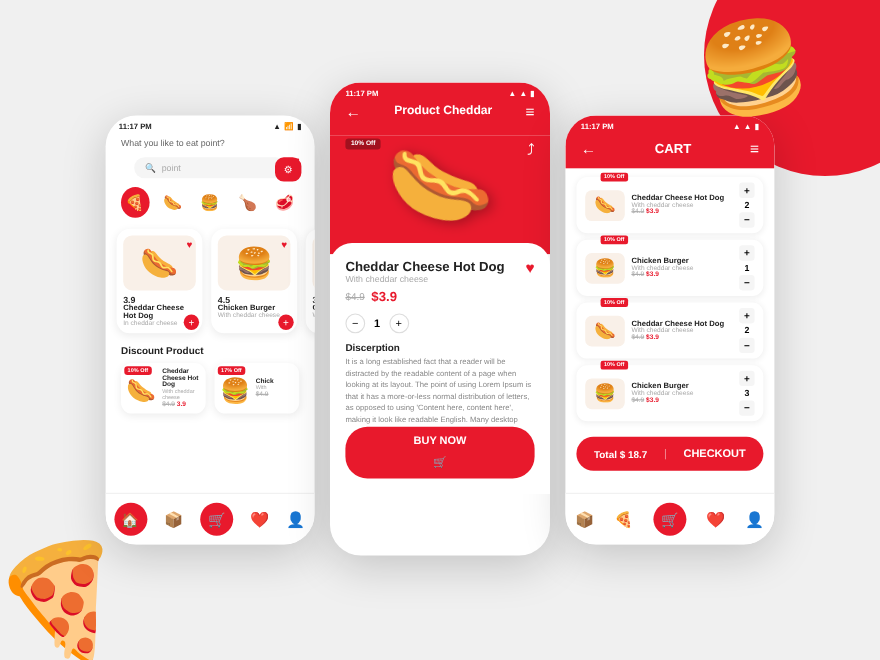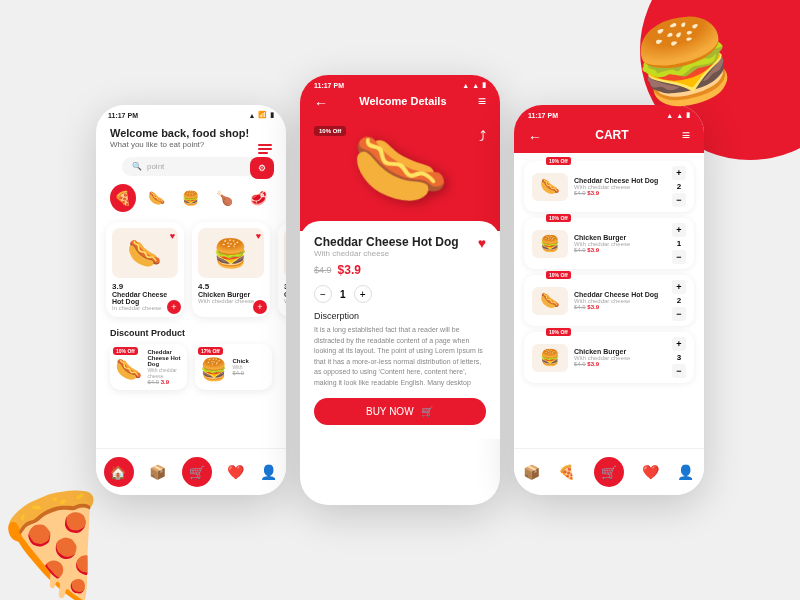--- a/index.html
+++ b/index.html
@@ -294,38 +294,38 @@
       height: 18px;
       border: 1px solid #ddd;
       border-radius: 50%;
       display: flex;
       align-items: center;
       justify-content: center;
       font-size: 10px;
       cursor: pointer;
     }
     .qty-num { font-size: 10px; font-weight: 600; }
-    .desc-title { font-size: 9px; font-weight: 400; color: #222; margin-bottom: 4px; }
+    .desc-title { font-size: 9px; font-weight: 700; color: #222; margin-bottom: 4px; }
     .desc-text { font-size: 7px; color: #888; line-height: 1.5; }
 
     .buy-now-btn {
       background: #e8192c;
       color: #fff;
       border: none;
       border-radius: 20px;
       padding: 8px 0;
       width: 100%;
       font-size: 10px;
-      font-weight: 400;
+      font-weight: 700;
       cursor: pointer;
       display: flex;
       align-items: center;
       justify-content: center;
       gap: 8px;
-      margin-top: 10px;
+      flex-direction: column;
     }
 
     
     .cart-header {
       background: #e8192c;
       padding: 6px 14px 10px;
       display: flex;
       align-items: center;
       justify-content: space-between;
     }
@@ -437,21 +437,20 @@
     <div class="status-bar">
       <span>11:17 PM</span>
       <div class="status-icons">
         <span>▲</span>
         <span>📶</span>
         <span>▮</span>
       </div>
     </div>
 
     <div class="home-header" style="position:relative;">
-      <div class="home-title">Welcome back, food shop!</div>
       <div class="home-subtitle">What you like to eat point?</div>
       <div class="menu-icon-red">
         <div class="menu-line"></div>
         <div class="menu-line"></div>
         <div class="menu-line" style="width:10px"></div>
       </div>
     </div>
 
     <div style="position:relative; margin: 0 12px 8px;">
       <div class="search-bar">
@@ -548,21 +547,21 @@
       <div class="status-bar white-text" style="padding:0 0 4px;">
         <span>11:17 PM</span>
         <div class="status-icons">
           <span>▲</span>
           <span>▲</span>
           <span>▮</span>
         </div>
       </div>
       <div class="detail-header-row">
         <span style="color:#fff;font-size:14px;">←</span>
-        <span class="detail-title">Welcome Details</span>
+        <span class="detail-title">Product Cheddar</span>
         <span style="color:#fff;font-size:14px;">≡</span>
       </div>
     </div>
 
     <div class="detail-product-area">
       <div style="position:absolute;top:3px;left:14px;background:rgba(0,0,0,0.3);color:#fff;font-size:6px;font-weight:700;padding:2px 5px;border-radius:3px;">10% Off</div>
       <span style="font-size:75px; filter: drop-shadow(3px 3px 6px rgba(0,0,0,0.3)); transform: rotate(-10deg); display:inline-block;">🌭</span>
       <span style="position:absolute;top:5px;right:14px;color:#fff;font-size:14px;">⤴</span>
     </div>
 
@@ -678,20 +677,25 @@
           </div>
         </div>
         <div class="cart-qty">
           <div class="cart-qty-btn">+</div>
           <span class="cart-qty-num">3</span>
           <div class="cart-qty-btn">−</div>
         </div>
       </div>
     </div>
 
+    <div class="checkout-bar">
+      <span class="checkout-total">Total $ 18.7</span>
+      <span class="checkout-divider">|</span>
+      <span class="checkout-label">CHECKOUT</span>
+    </div>
 
     <div class="bottom-nav">
       <div class="nav-item">📦</div>
       <div class="nav-item">🍕</div>
       <div class="nav-item" style="background:#e8192c;width:30px;height:30px;border-radius:50%;color:#fff;font-size:13px;">🛒</div>
       <div class="nav-item">❤️</div>
       <div class="nav-item">👤</div>
     </div>
   </div>
 

